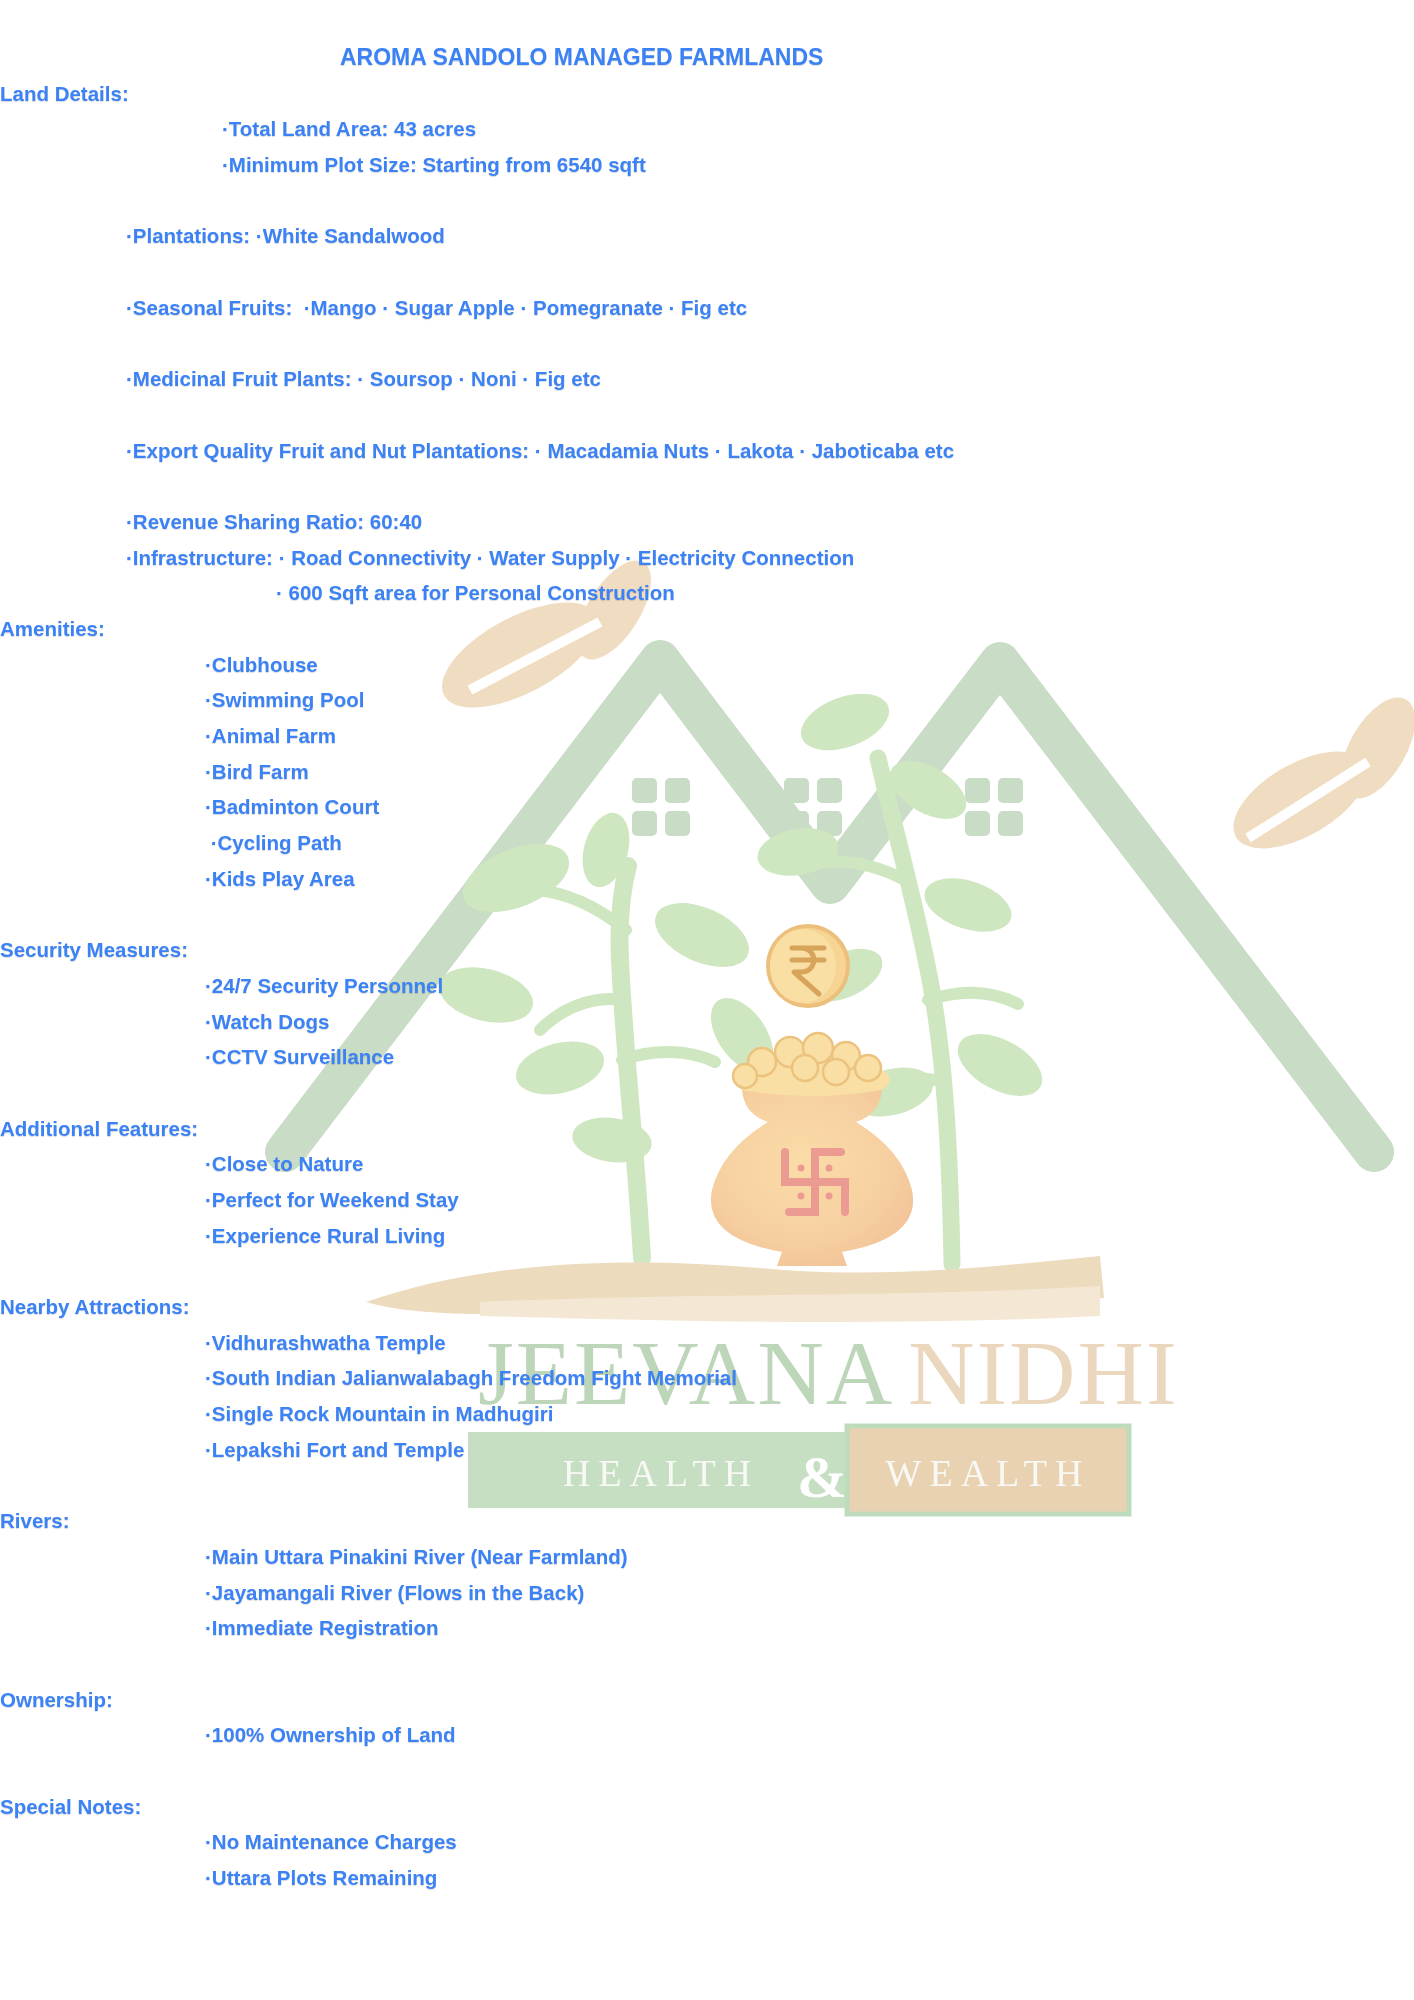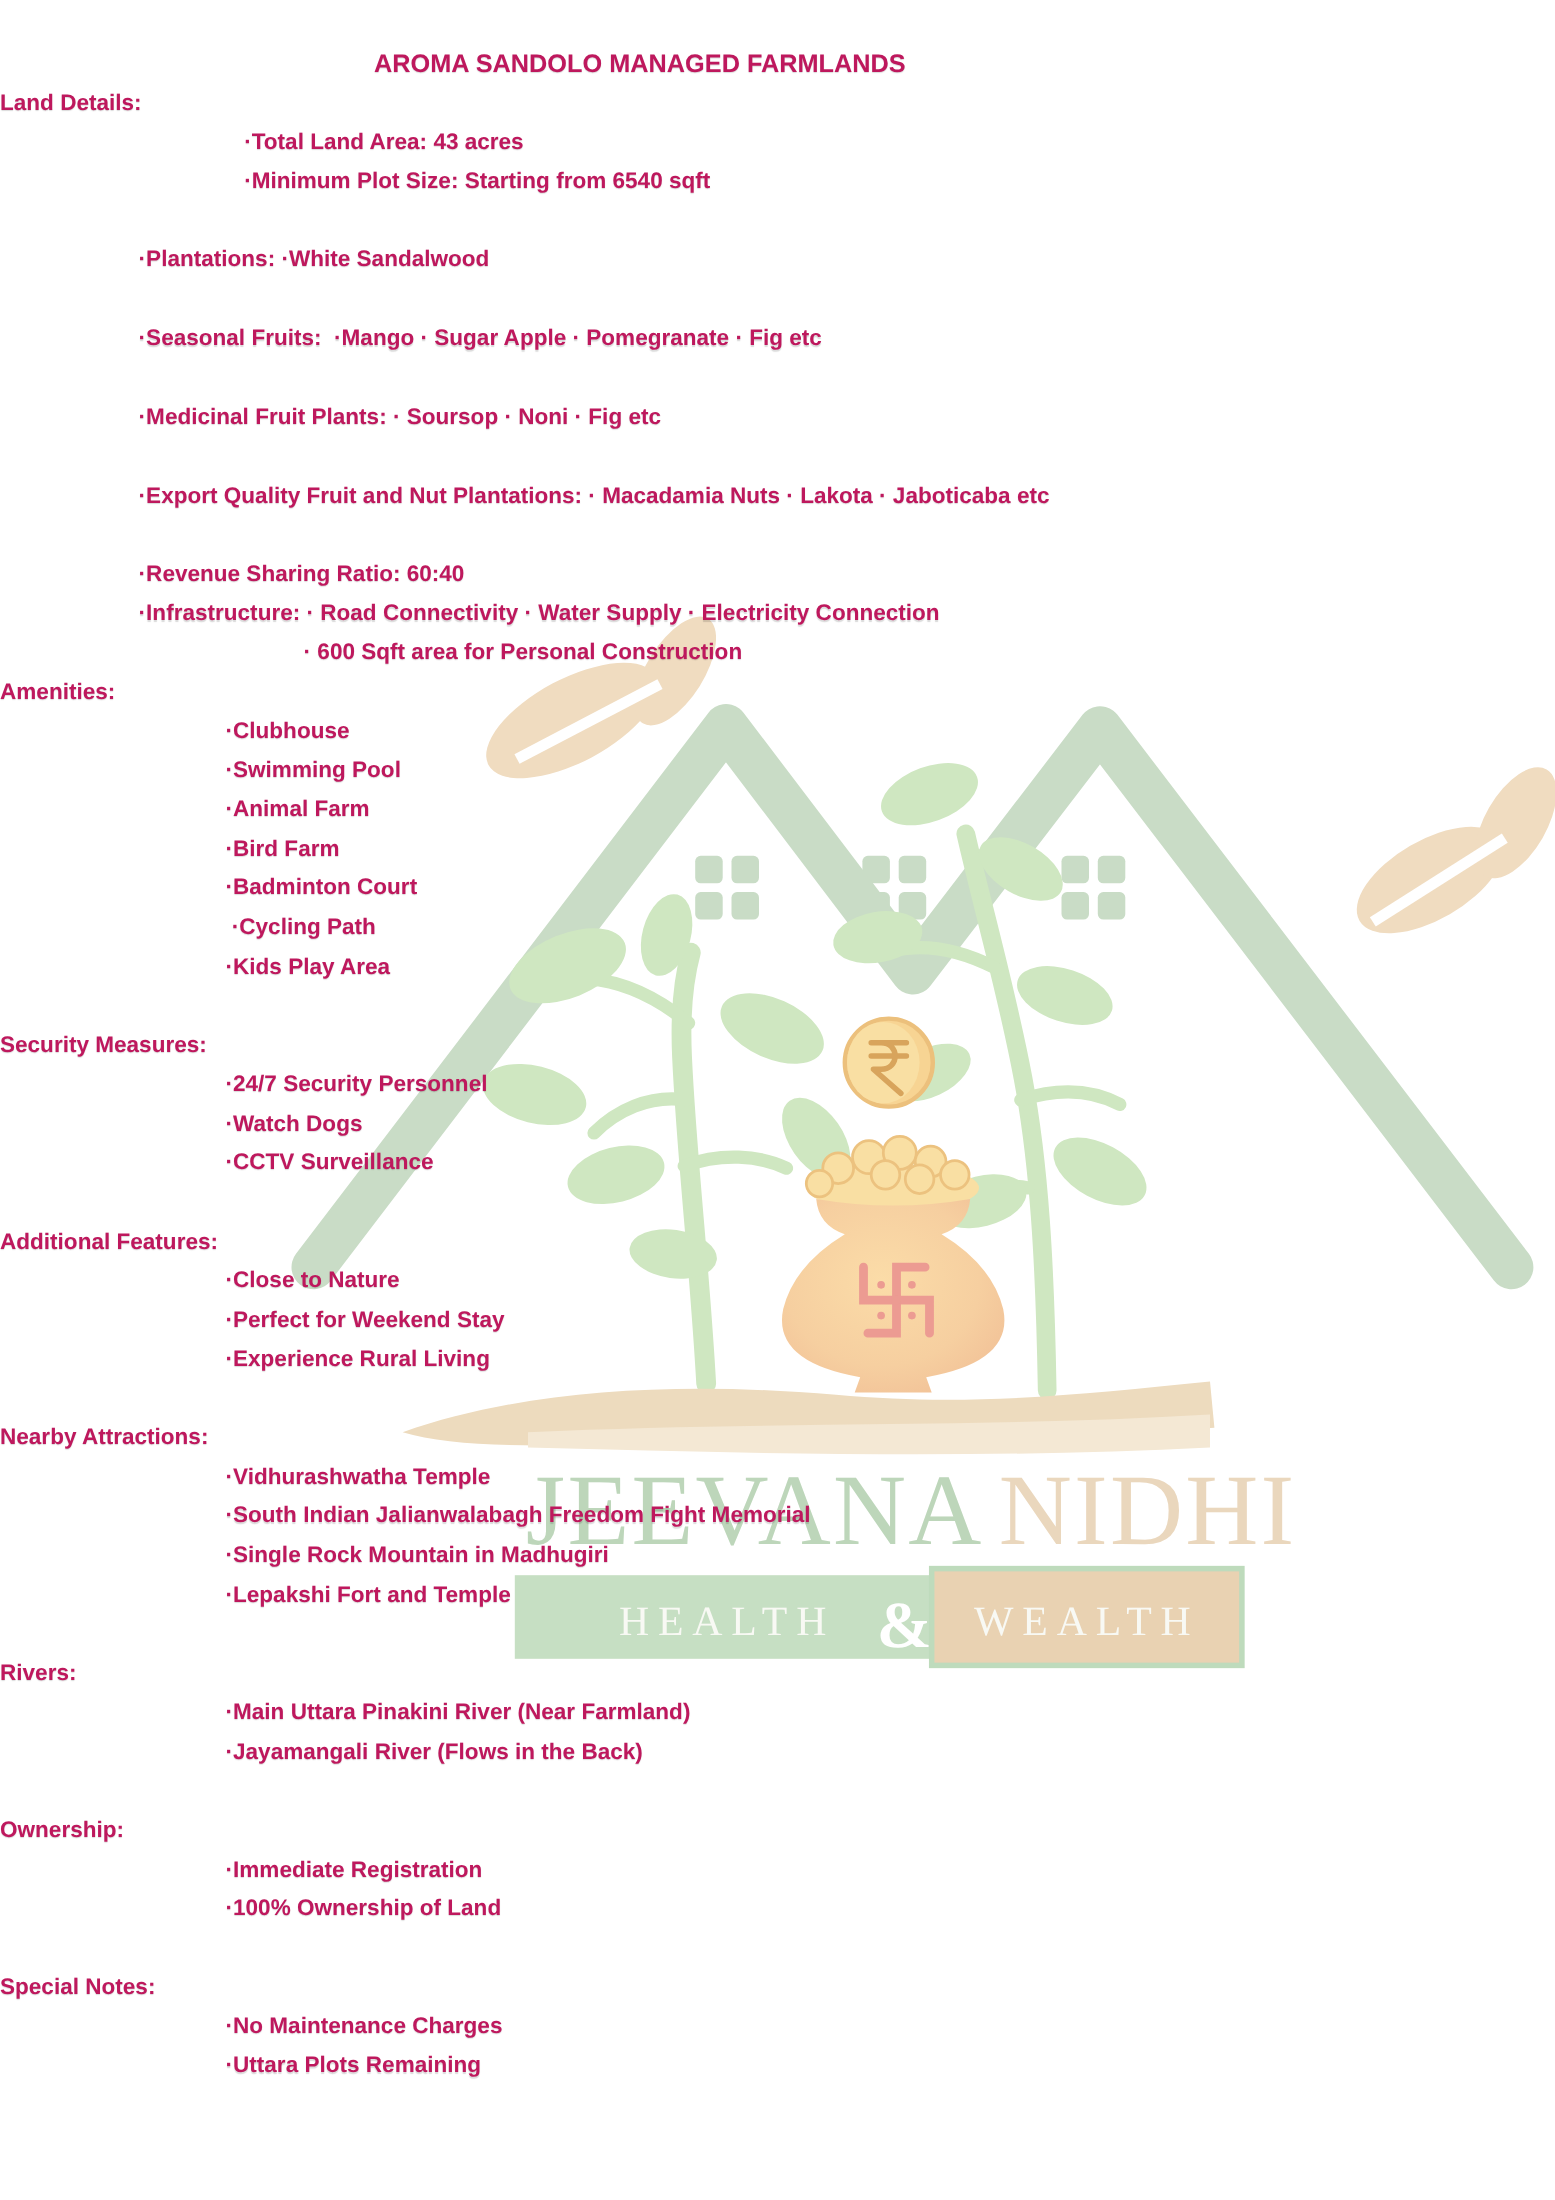--- a/index.html
+++ b/index.html
@@ -11,21 +11,21 @@
     margin:0 auto;
     font-family:"Liberation Sans", sans-serif;
   }
   .watermark{
     position:absolute;inset:0;
     pointer-events:none;
   }
   .content{
     position:absolute;inset:0;
     padding-top:40px;
-    color:#be185d;
+    color:#3b82f6;
     font-weight:bold;
     font-size:20.5px;
     text-shadow:0 1px 1px rgba(0,0,0,0.15);
   }
   .ln{
     height:35.7px;
     line-height:35.7px;
     white-space:pre;
   }
   .gap{margin-top:35.7px;}
@@ -213,22 +213,22 @@
     <div class="ln ind-head gap">Nearby Attractions:</div>
     <div class="ln ind-b2">·Vidhurashwatha Temple</div>
     <div class="ln ind-b2">·South Indian Jalianwalabagh Freedom Fight Memorial</div>
     <div class="ln ind-b2">·Single Rock Mountain in Madhugiri</div>
     <div class="ln ind-b2">·Lepakshi Fort and Temple</div>
 
     <div class="ln ind-head gap">Rivers:</div>
     <div class="ln ind-b2">·Main Uttara Pinakini River (Near Farmland)</div>
     <div class="ln ind-b2">·Jayamangali River (Flows in the Back)</div>
 
+    <div class="ln ind-b2">·Immediate Registration</div>
     <div class="ln ind-head gap">Ownership:</div>
-    <div class="ln ind-b2">·Immediate Registration</div>
     <div class="ln ind-b2">·100% Ownership of Land</div>
 
     <div class="ln ind-head gap">Special Notes:</div>
     <div class="ln ind-b2">·No Maintenance Charges</div>
     <div class="ln ind-b2">·Uttara Plots Remaining</div>
 
   </div>
 </div>
 
 </body></html>

